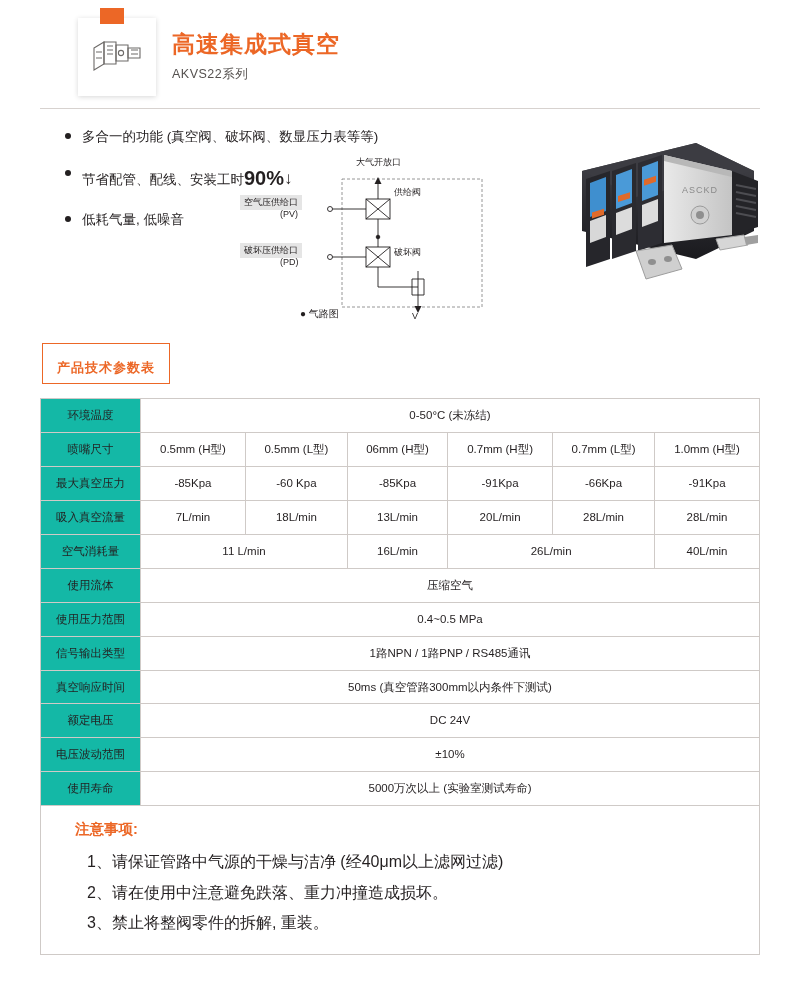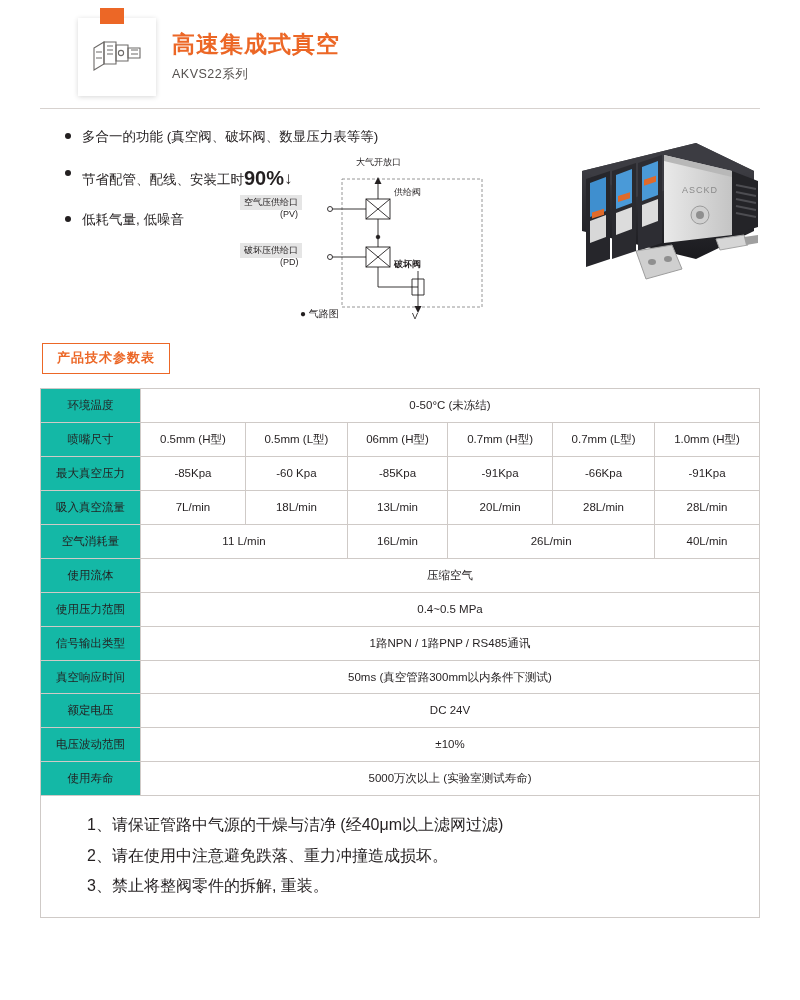--- a/index.html
+++ b/index.html
@@ -108,21 +108,21 @@
   }
 
   
   .section-label {
     display: inline-block;
     margin: 16px 0 0 42px;
     border: 1px solid #ec6726;
     color: #ec6726;
     font-size: 13px;
     font-weight: bold;
-    padding: 5px 14px 6px 14px;
+    padding: 15px 14px 6px 14px;
     letter-spacing: 1px;
   }
 
   
   .circuit {
     position: absolute;
     left: 290px;
     top: 50px;
     width: 220px;
     height: 160px;
@@ -279,21 +279,21 @@
         <path d="M100 128 L128 128"></path>
         <path d="M128 112 L128 144"></path>
         <path d="M122 120 L134 120 L134 136 L122 136 Z"></path>
         <path d="M128 144 L128 152"></path>
         <path d="M124.5 147 L128 154 L131.5 147 Z" fill="#231f20" stroke="none"></path>
         <path d="M88 128 L100 128"></path>
       </g>
     </svg>
     <div class="cap" style="left:66px; top:-2px;">大气开放口</div>
     <div class="cap" style="left:104px; top:28px;">供给阀</div>
-    <div class="cap" style="left:104px; top:100px;font-weight:bold;">破坏阀</div>
+    <div class="cap" style="left:104px; top:88px;">破坏阀</div>
     <div class="cap" style="left:-50px; top:36px;"><span class="grey-label">空气压供给口</span></div>
     <div class="cap" style="left:-10px; top:50px;">(PV)</div>
     <div class="cap" style="left:-50px; top:84px;"><span class="grey-label">破坏压供给口</span></div>
     <div class="cap" style="left:-10px; top:98px;">(PD)</div>
     <div class="cap" style="left:122px; top:152px;">V</div>
   </div>
   <div class="circuit-caption">● 气路图</div>
 
   <div class="photo">
     <svg width="280" height="185" viewBox="0 0 280 185">
@@ -425,20 +425,21 @@
         <tr>
           <td class="rowhead">使用寿命</td>
           <td colspan="6">5000万次以上 (实验室测试寿命)</td>
         </tr>
       </tbody>
   </table>
 </div>
 
 
 <div class="notes">
+  <div class="notes-title">注意事项:</div>
   <ul class="notes-list">
     <li>1、请保证管路中气源的干燥与洁净 (经40μm以上滤网过滤)</li>
     <li>2、请在使用中注意避免跌落、重力冲撞造成损坏。</li>
     <li>3、禁止将整阀零件的拆解, 重装。</li>
   </ul>
 </div>
 
 
 
 

